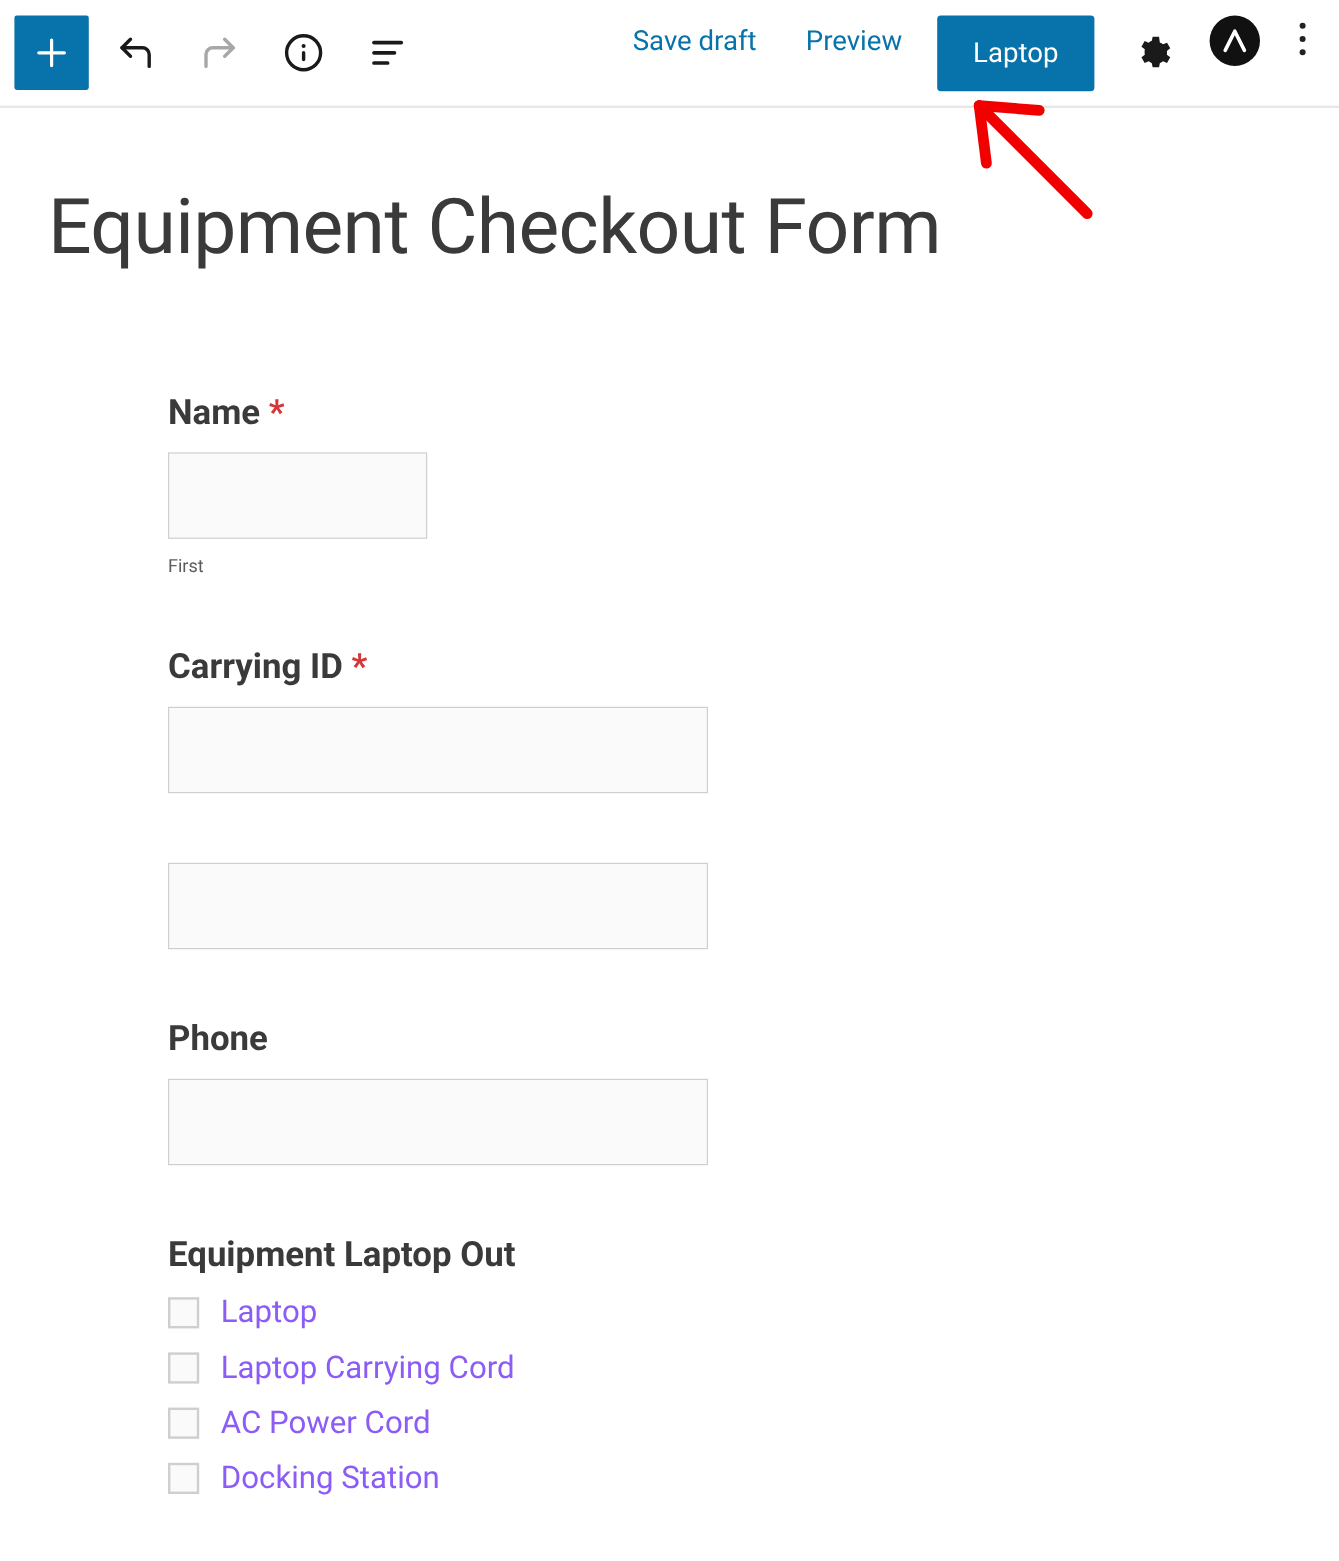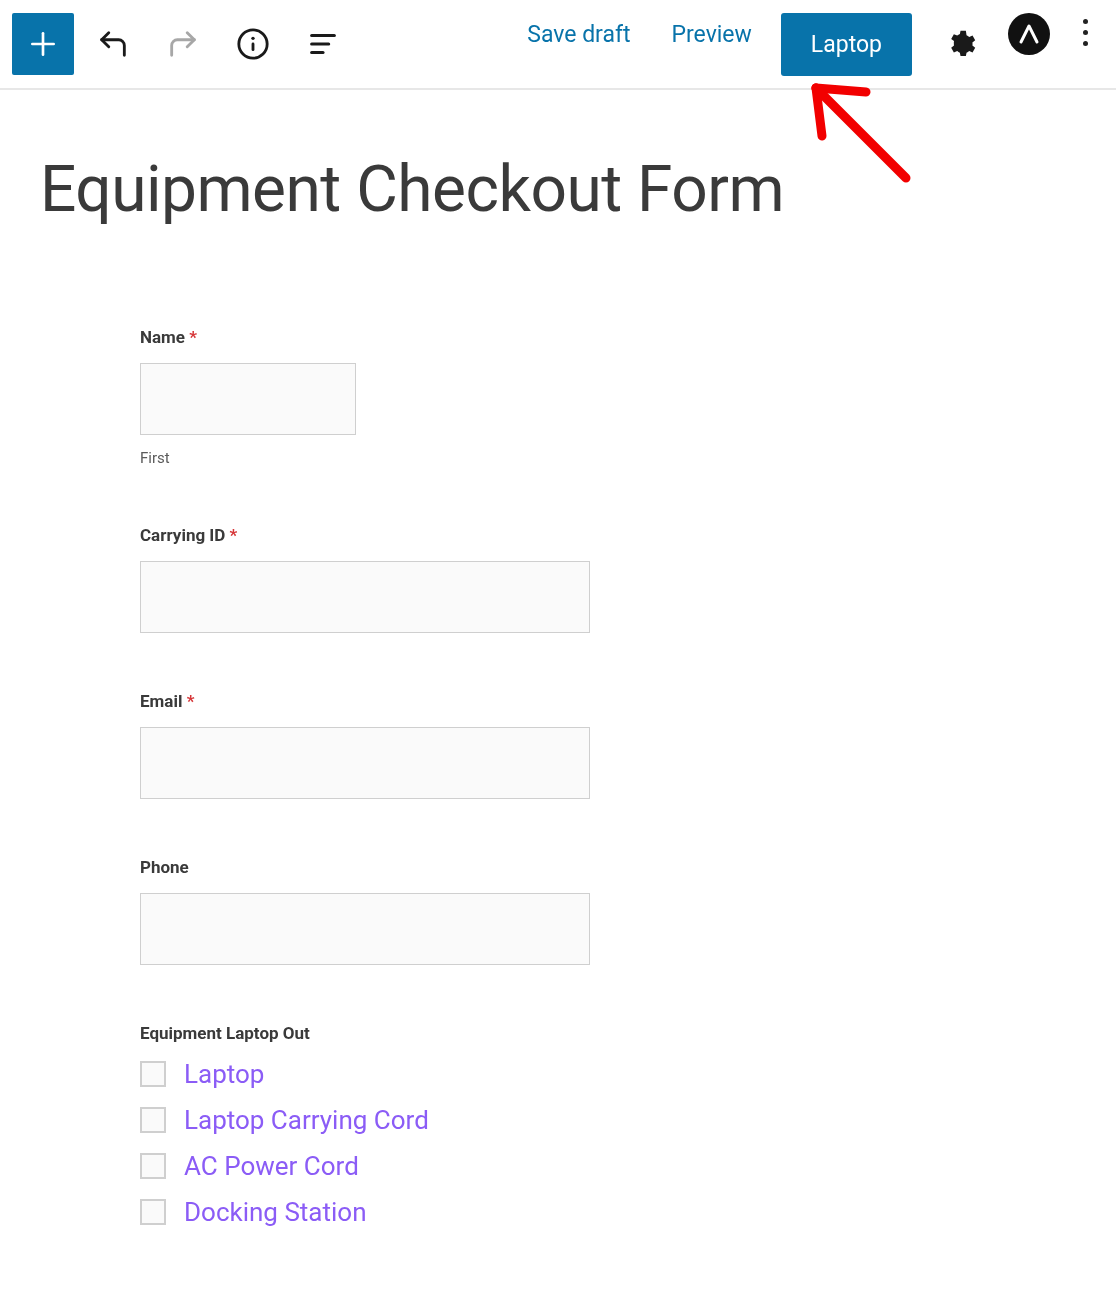--- a/index.html
+++ b/index.html
@@ -25,21 +25,21 @@
     .more-dots { display:flex; flex-direction:column; gap:6px; padding: 6px 16px; }
     .more-dots span { width:5px; height:5px; border-radius:50%; background:#222; }
 
     
     .content { padding: 30px 40px 0 40px; position: relative; }
     .page-title { font-size: 64px; font-weight: 400; color: #3a3a3a; letter-spacing: -0.5px; margin-top: 32px; }
 
     .form-wrap { margin-left: 100px; margin-top: 100px; width: 560px; }
 
     .field { margin-bottom: 58px; }
-    .label { font-size: 17px; font-weight: 700; color: #3a3a3a; margin-bottom: 16px; }
+    .label { font-size: 29px; font-weight: 700; color: #3a3a3a; margin-bottom: 16px; }
     .req { color: #d63638; font-weight: 700; }
 
     .text-input { width: 450px; height: 72px; border: 1px solid #cfcfcf; background: #fafafa; }
     .name-row { display:flex; gap: 18px; }
     .name-col .text-input { width: 216px; height: 72px; }
     .sublabel { font-size: 15px; color: #5b5b5b; margin-top: 14px; }
 
     .checklist { margin-top: 2px; }
     .check-row { display:flex; align-items:center; gap: 18px; margin-top: 16px; }
     .check-row:first-child { margin-top: 10px; }
@@ -136,24 +136,20 @@
 
     <div class="field">
       <div class="label">
         <span>Carrying ID</span>
         <span class="req">*</span>
       </div>
       <div class="text-input"></div>
     </div>
 
     <div class="field">
-      <div class="label">
-        <span>Email</span>
-        <span class="req">*</span>
-      </div>
       <div class="text-input"></div>
     </div>
 
     <div class="field">
       <div class="label">
         <span>Phone</span>
       </div>
       <div class="text-input"></div>
     </div>
 

